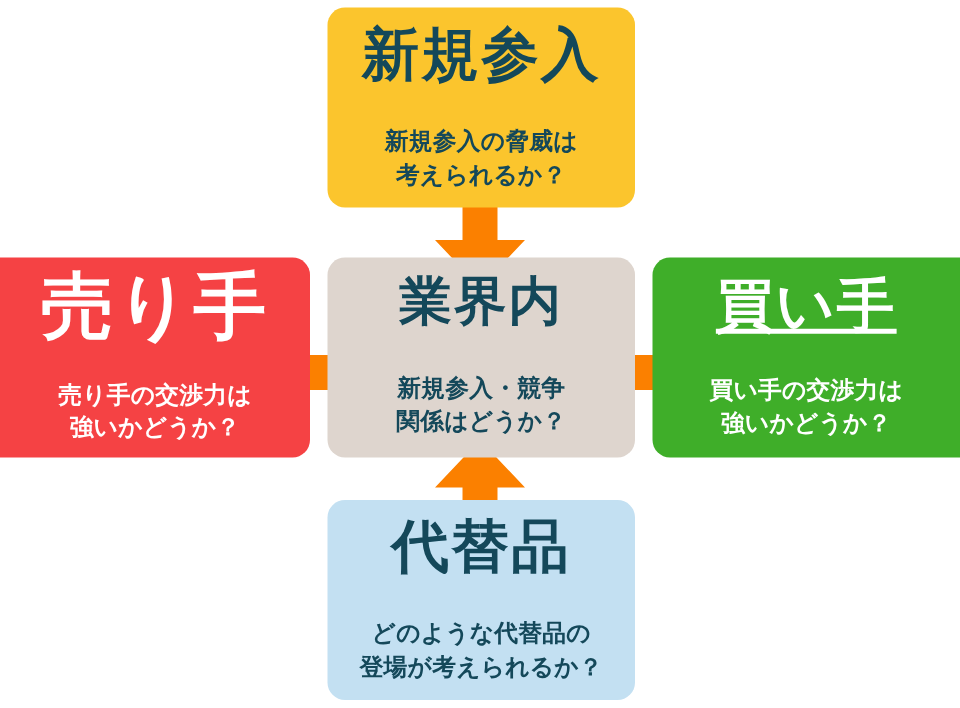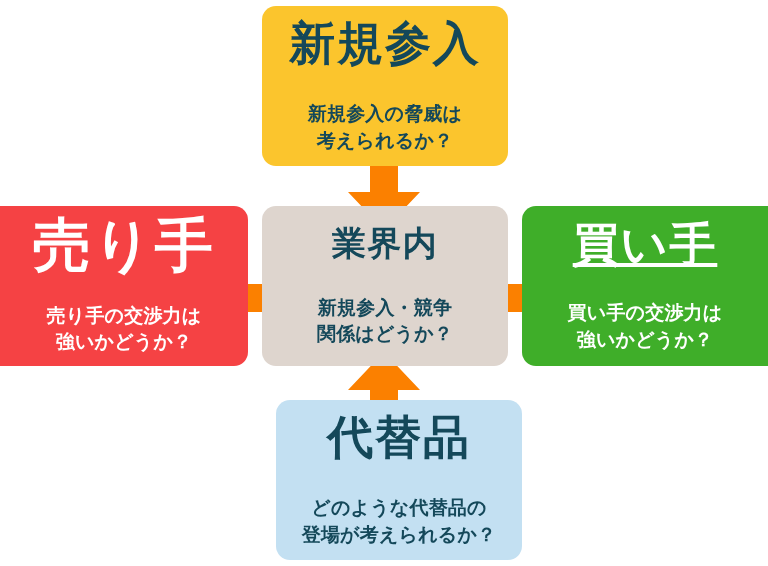--- a/index.html
+++ b/index.html
@@ -69,37 +69,37 @@
   #box-suppliers .force-title { font-size: 58px; margin-bottom: 4px; }
   #box-suppliers .force-desc  { font-size: 19px; font-family: Liberation Mono, monospace; }
 
   
   #box-rivalry {
     left: 262px;
     top: 206px;
     width: 246px;
     height: 160px;
   }
-  #box-rivalry .force-title { font-size: 34px; margin-bottom: 8px; }
+  #box-rivalry .force-title { font-size: 42px; margin-bottom: 8px; font-family: Liberation Mono, monospace; }
   #box-rivalry .force-desc  { font-size: 19px; }
 
   
   #box-buyers {
     left: 522px;
     top: 206px;
     width: 262px;
     height: 160px;
     padding-right: 16px;
   }
   #box-buyers .force-title { font-size: 46px; margin-bottom: 7px; text-decoration: underline; }
   #box-buyers .force-desc  { font-size: 19px; }
 
   
   #box-substitutes {
-    left: 276px;
+    left: 262px;
     top: 400px;
     width: 246px;
     height: 160px;
   }
   #box-substitutes .force-title { font-size: 46px; margin-bottom: 9px; }
   #box-substitutes .force-desc  { font-size: 19px; }
 
   
   .arrow {
     position: absolute;

